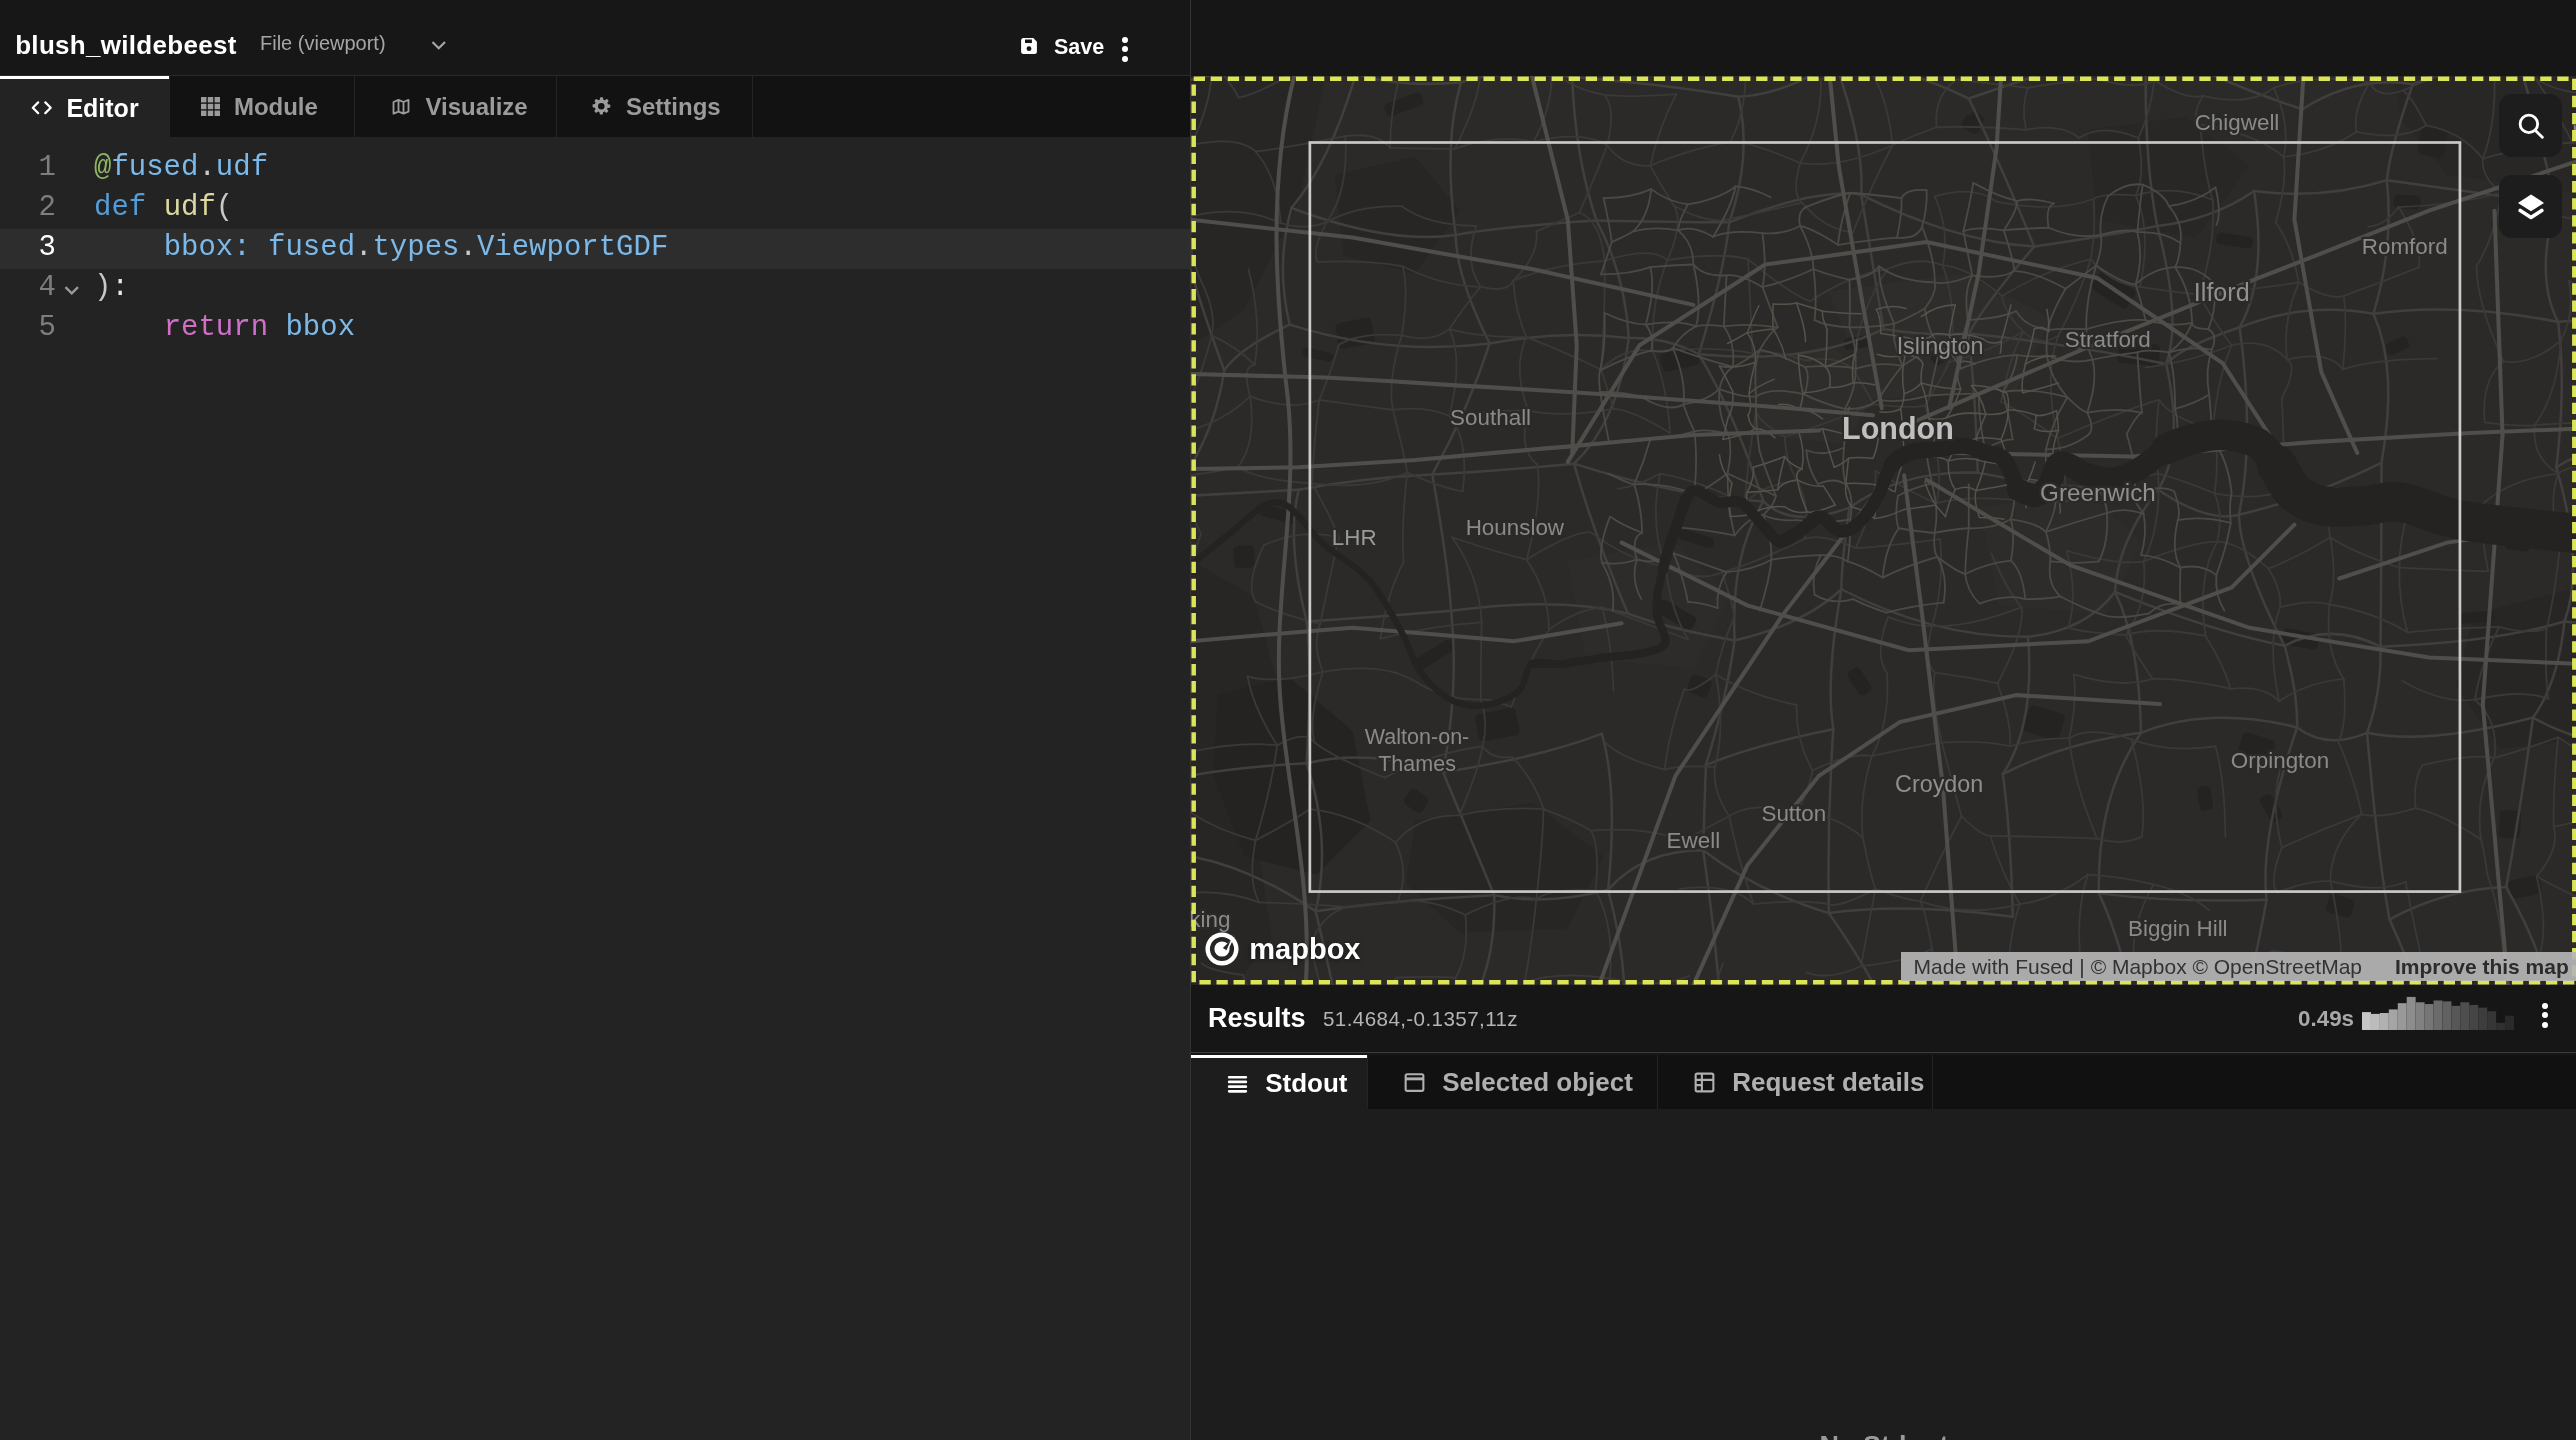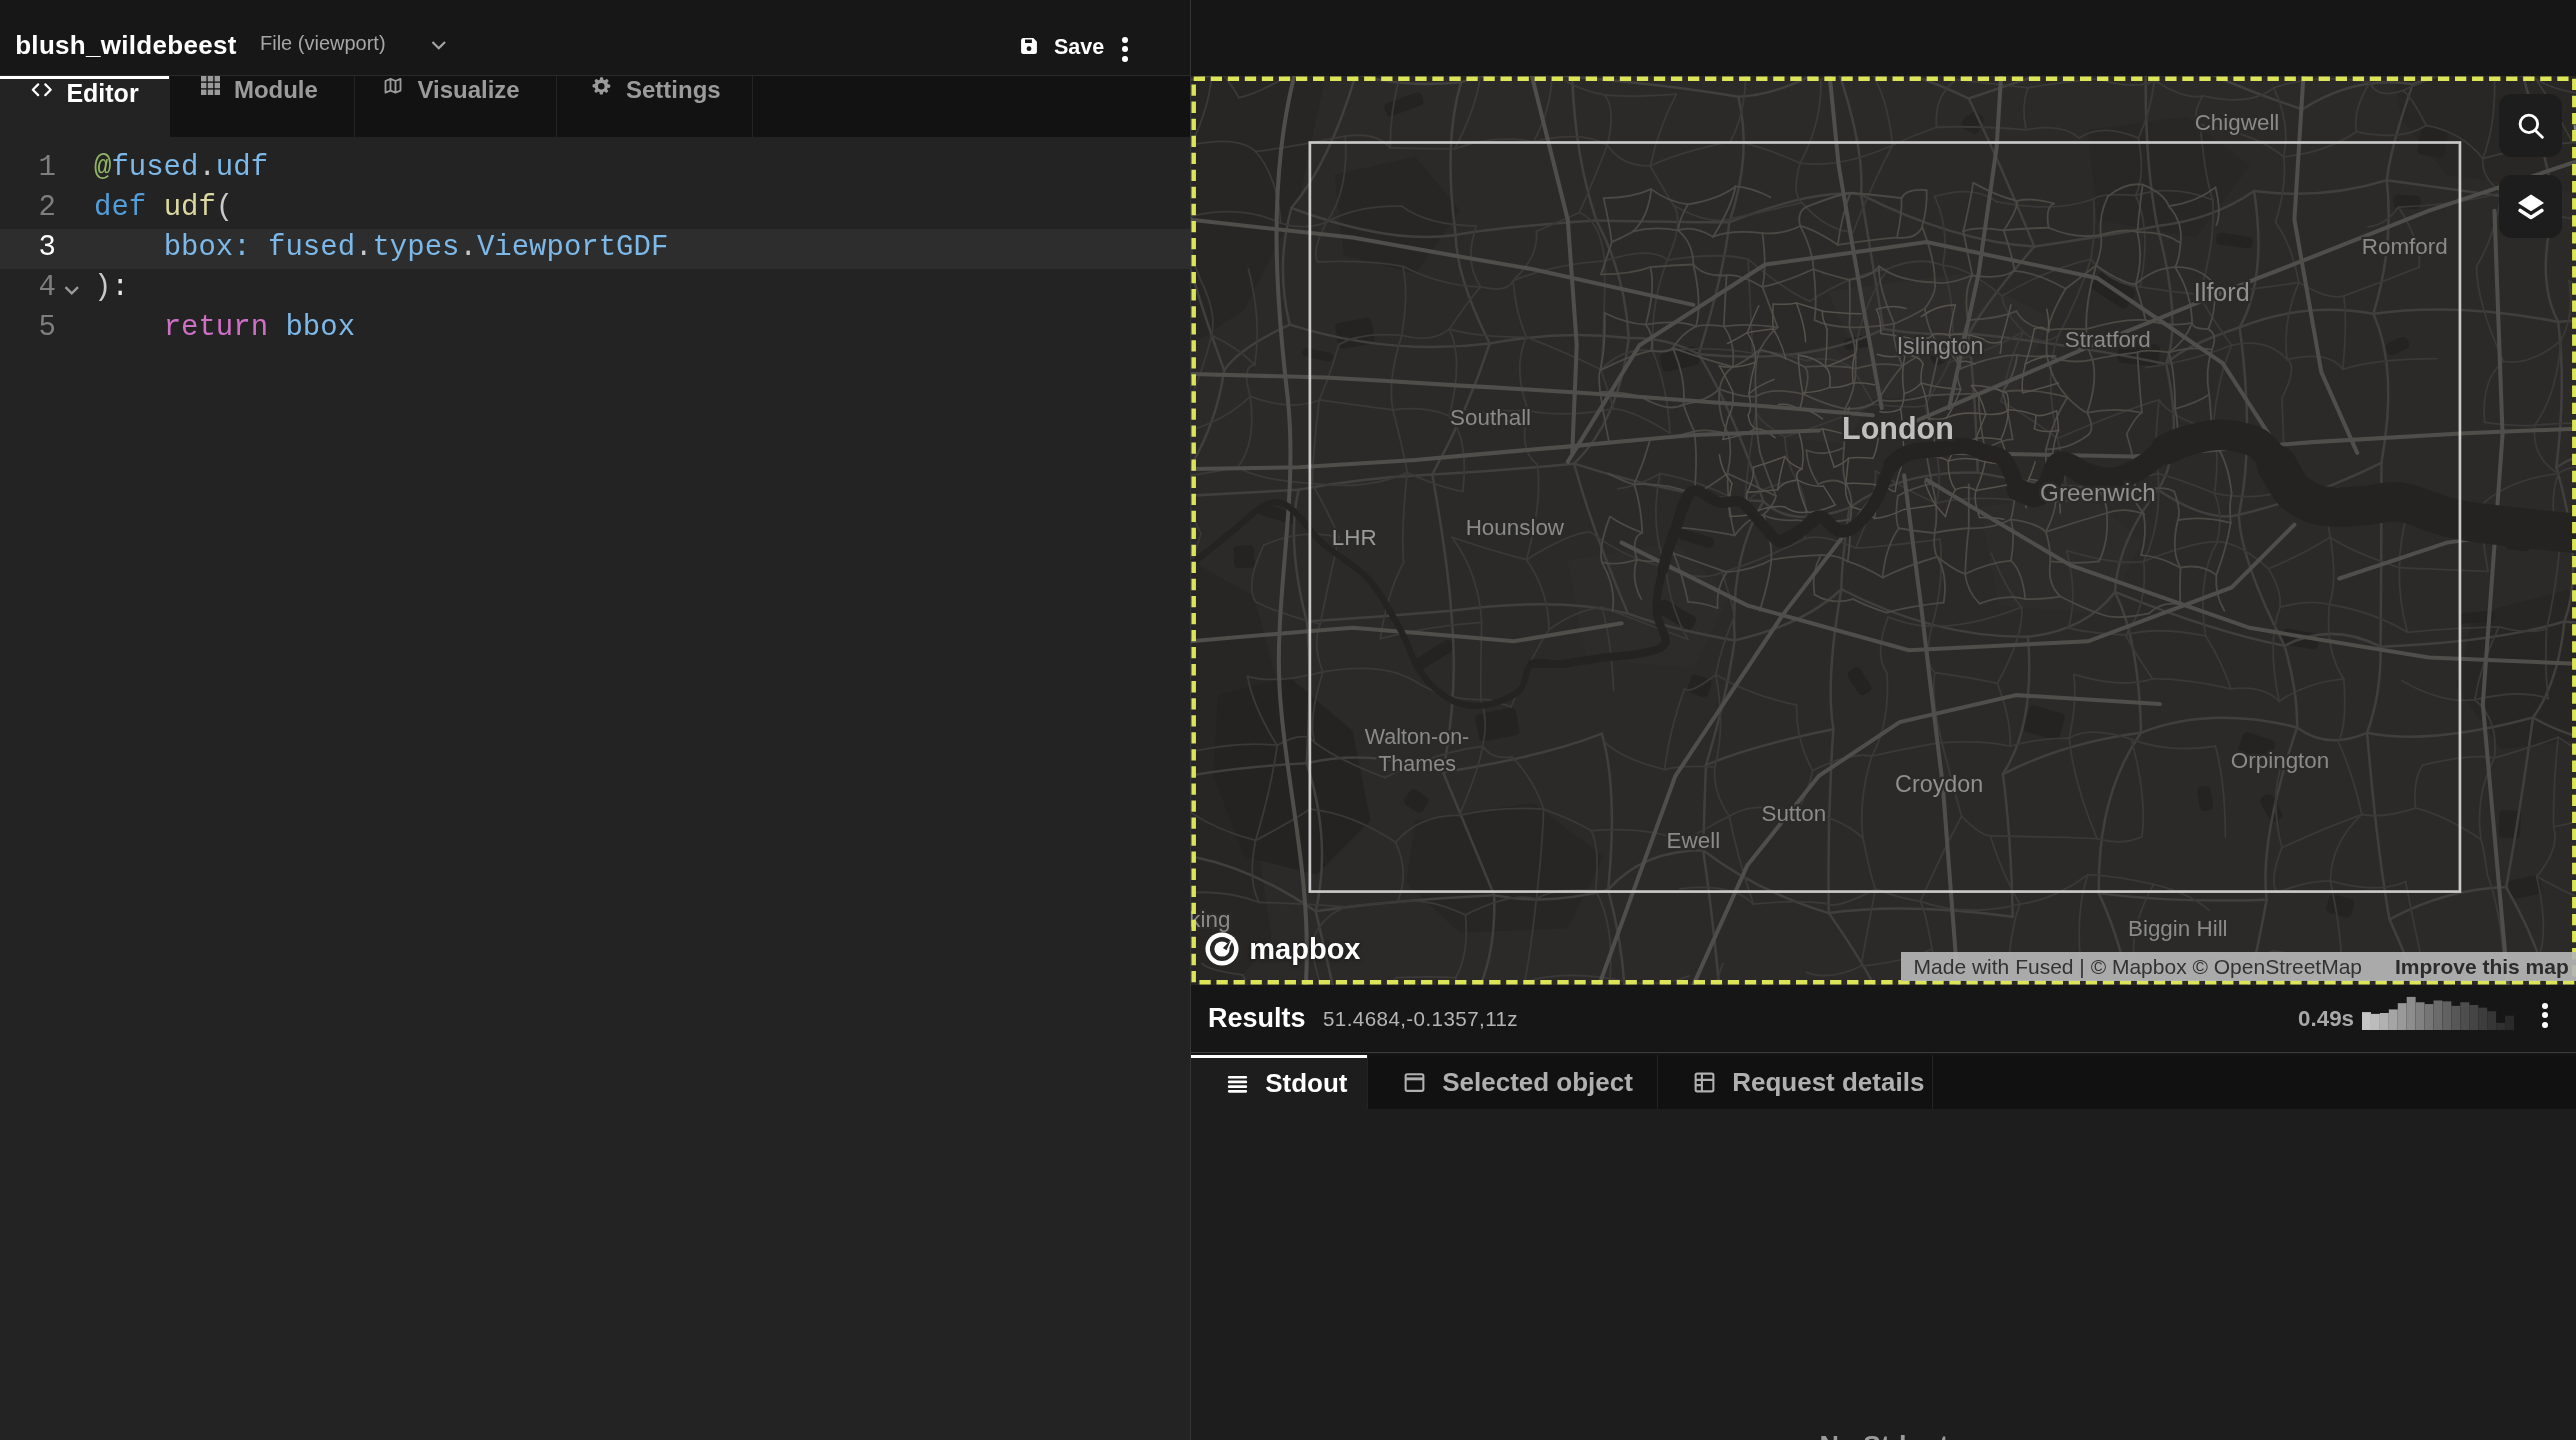--- a/index.html
+++ b/index.html
@@ -9,25 +9,25 @@
 #lpanel { left:0; top:0; width:1190px; height:1440px; background:#232323; }
 #lheader { left:0; top:0; width:1190px; height:76px; background:#171717; border-bottom:1.8px solid #2a2a2a;padding-left:15px; }
 #title { left:15.2px; top:30px; font-size:26px; font-weight:700; color:#fff; letter-spacing:0.3px; }
 #filesel { left:260px; top:32px; font-size:20px; color:#a6a6a6; }
 #fchev { left:428px; top:34px; color:#a6a6a6; }
 #saveicon { left:1019px; top:36px; }
 #savetxt { left:1054px; top:35px; font-size:21.5px; font-weight:700; color:#fff; }
 .kebab span { display:block; width:5.8px; height:5.8px; border-radius:50%; background:#fff; margin:0 0 3.6px 0; }
 #lkebab { left:1122px; top:37px; }
 #ltabs { left:0; top:76px; width:1190px; height:61px; background:#121212; }
-.ltab { position:absolute; top:0; height:61px; display:flex; font-size:24px; color:#9b9b9b; font-weight:600; white-space:nowrap; }
+.ltab { position:absolute; top:0; height:61px; display:flex; align-items:center; font-size:24px; color:#9b9b9b; font-weight:600; white-space:nowrap; }
 .ltab svg { margin-right:14.4px; flex:none; }
 #tab-editor { left:0; width:169px; background:#232323; border-top:3.6px solid #fff; color:#fff; padding-left:30.5px; font-size:25px; font-weight:700; }
 #tab-module { left:169px; width:186px; padding-left:30.5px; border-left:1.8px solid #242424; }
-#tab-visualize { left:354px; width:202px; padding-left:28px; border-left:1.8px solid #242424; }
+#tab-visualize { left:354px; width:202px; padding-left:36px; border-left:1.8px solid #242424; }
 #tab-settings { left:556px; width:197px; padding-left:34px; border-left:1.8px solid #242424; border-right:1.8px solid #242424; }
 #hl3 { left:0; top:229px; width:1190px; height:40px; background:#2d2d2d; }
 #code { left:0; top:137px; width:1190px; height:359px; font-family:"Liberation Mono", monospace; font-size:29px; line-height:40px; }
 .gut { position:absolute; width:56px; text-align:right; color:#7e7e7e; }
 .cl { position:absolute; left:94px; white-space:pre; }
 #code .r { color:#d06fc6; } #code .b { color:#7cb8e8;margin-top:21px; } #code .db { color:#539dd8; }
 #code .fn { color:#dcd9a0; } #code .g { color:#8fb364; } #code .p { color:#c9c9c9; } #code .w { color:#e8e8e8; }
 
 #rpanel { left:1190px; top:0; width:1386px; height:1440px; background:#161616; border-left:1.8px solid #343434; }
 #rheader { left:0; top:0; width:1386px; height:76px; background:#171717; border-bottom:1.8px solid #2a2a2a; }

